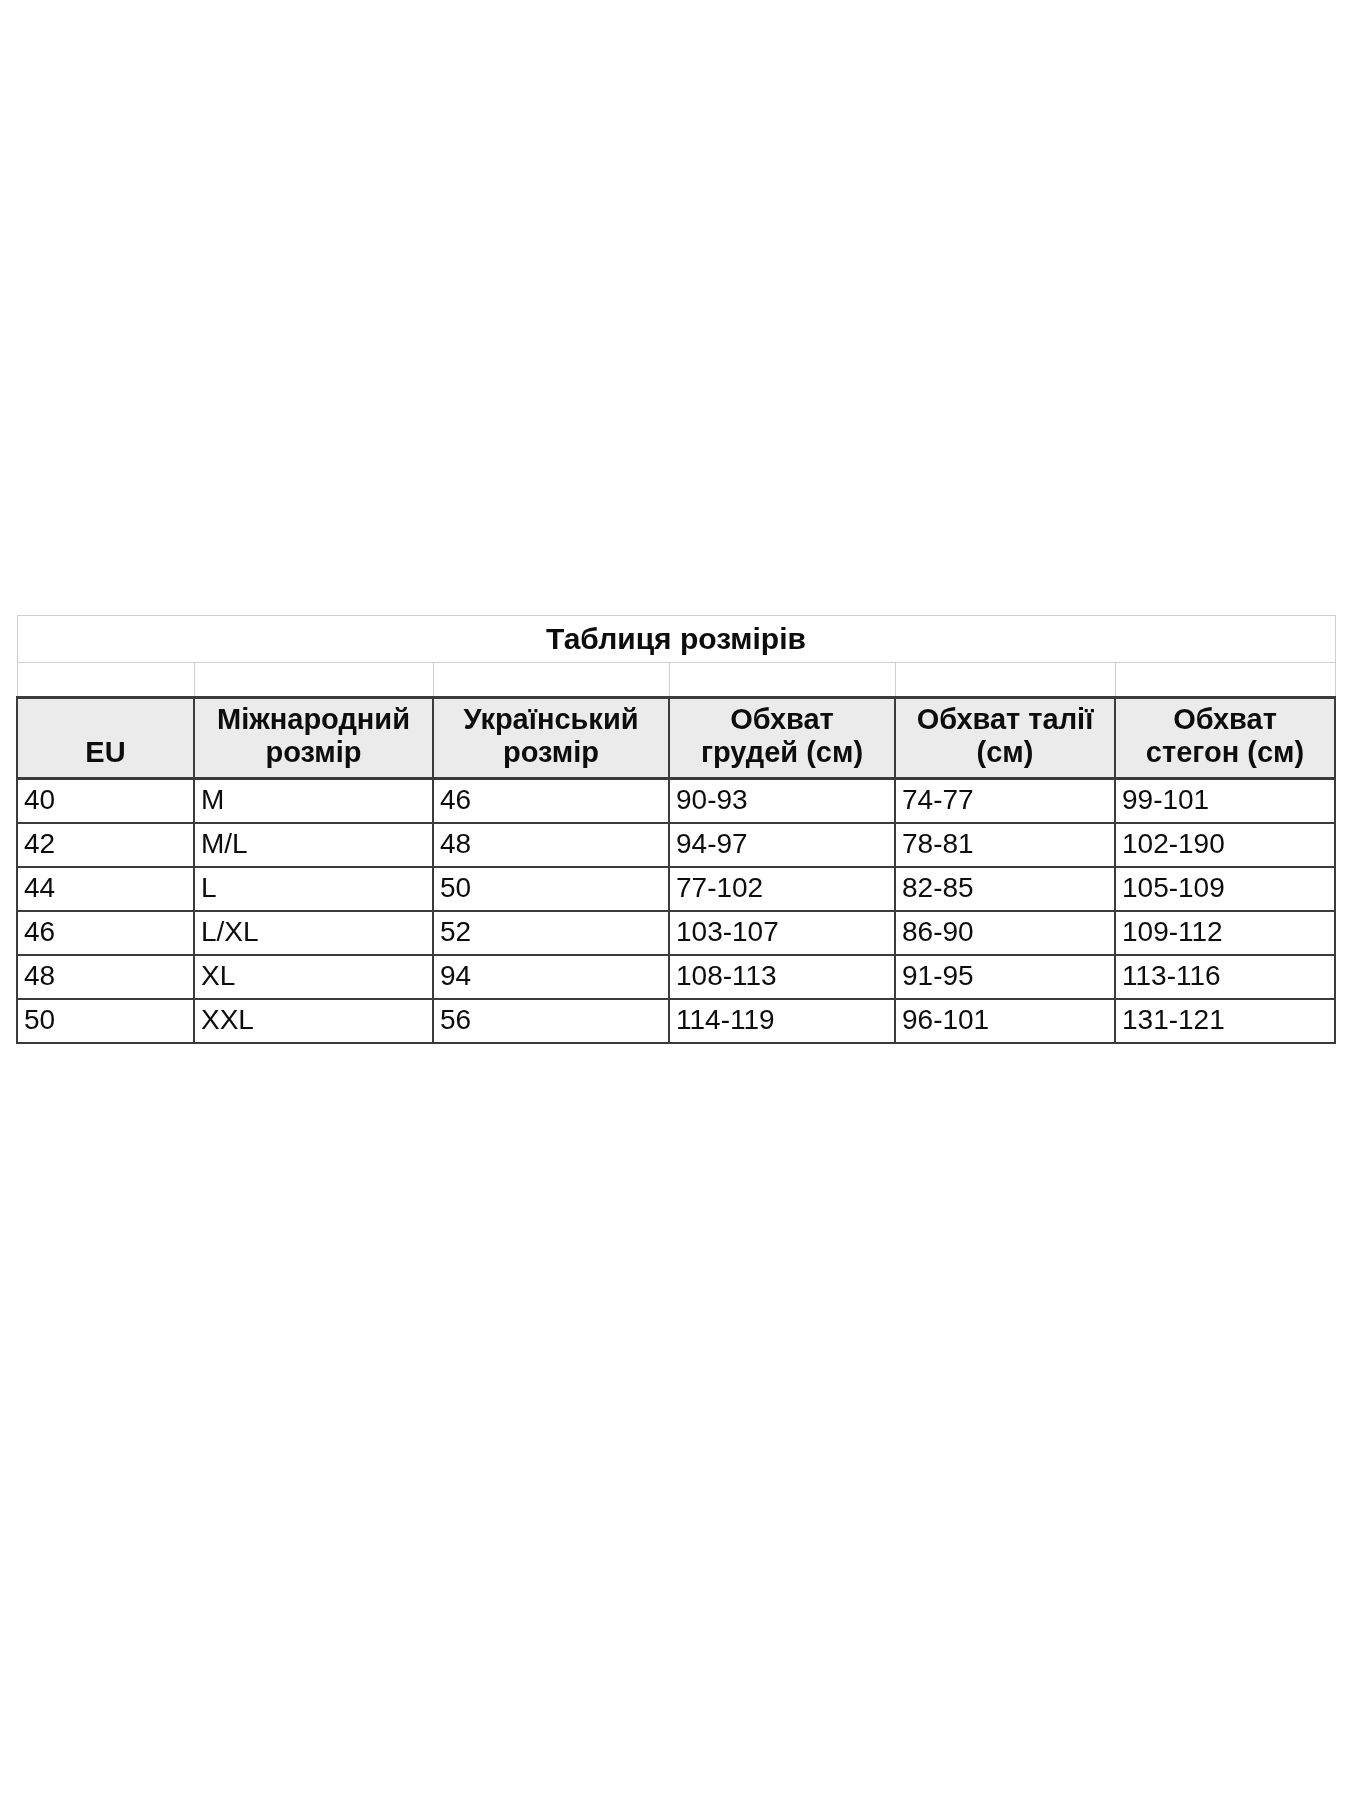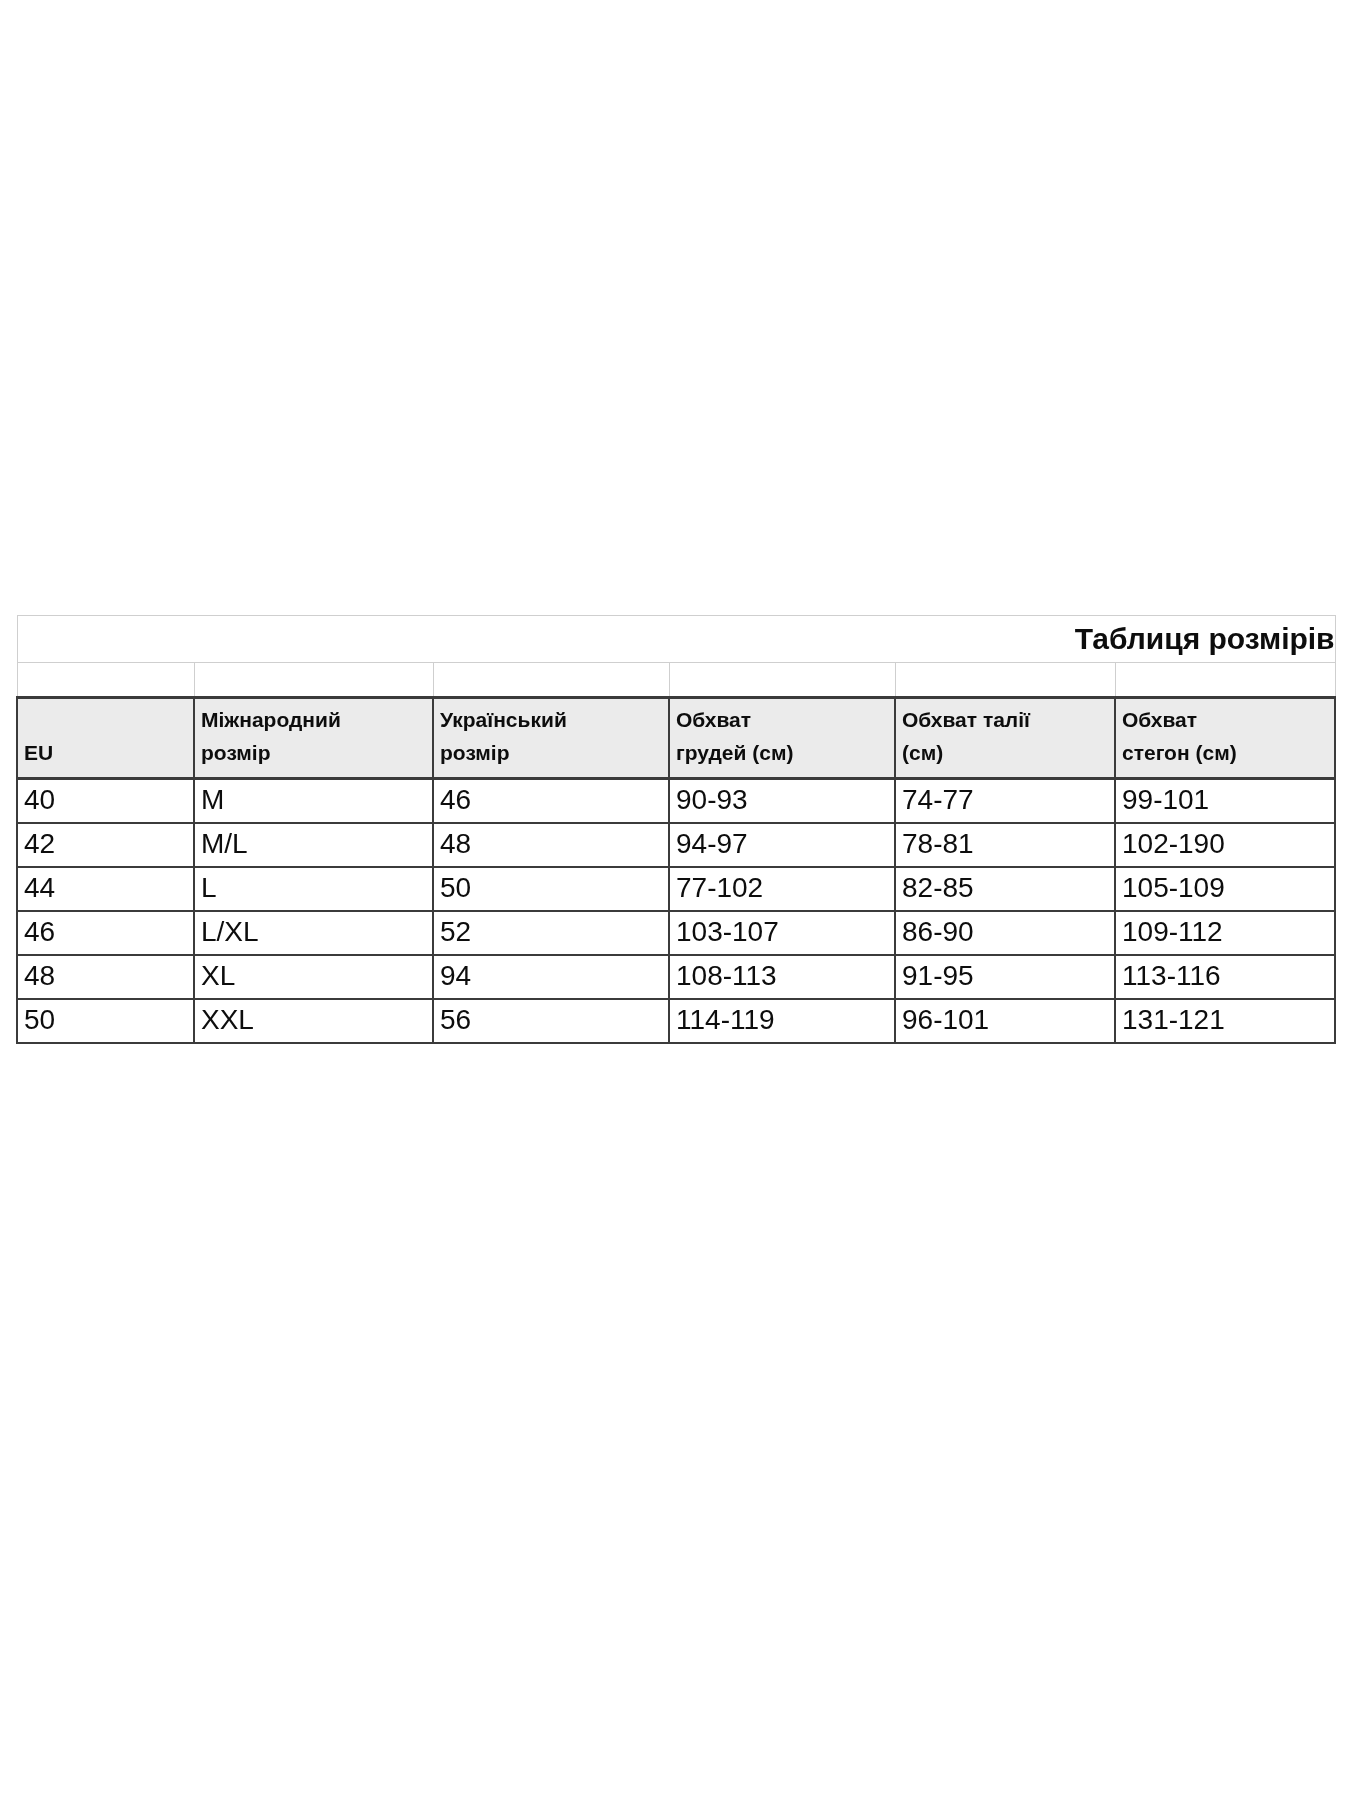--- a/index.html
+++ b/index.html
@@ -17,44 +17,44 @@
   }
   table.size-table {
     width: 1318px;
     table-layout: fixed;
     border-collapse: collapse;
   }
   
   tr.title-row td {
     height: 47px;
     border: 1px solid var(--border-light, #cfcfcf);
-    text-align: right;
+    text-align: center;
     vertical-align: middle;
     font-weight: bold;
     font-size: 30px;
     color: #0d0d0d;
     background: #ffffff;
   }
   
   tr.spacer-row td {
     height: 35px;
     border: 1px solid var(--border-light, #cfcfcf);
     background: #ffffff;
   }
   
   tr.header-row th {
     height: 79px;
     border: 2px solid var(--border-dark, #3b3b3b);
     border-top-width: 3px;
     border-bottom-width: 3px;
     background: var(--header-bg, #ebebeb);
     font-weight: bold;
-    font-size: 21px;
+    font-size: 29px;
     line-height: 33px;
-    text-align: left;
+    text-align: center;
     vertical-align: bottom;
     padding: 4px 6px 8px 6px;
     white-space: pre-line;
     color: #0d0d0d;
   }
   
   tbody.data-rows td {
     height: 44px;
     border: 2px solid var(--border-dark, #3b3b3b);
     background: #ffffff;

